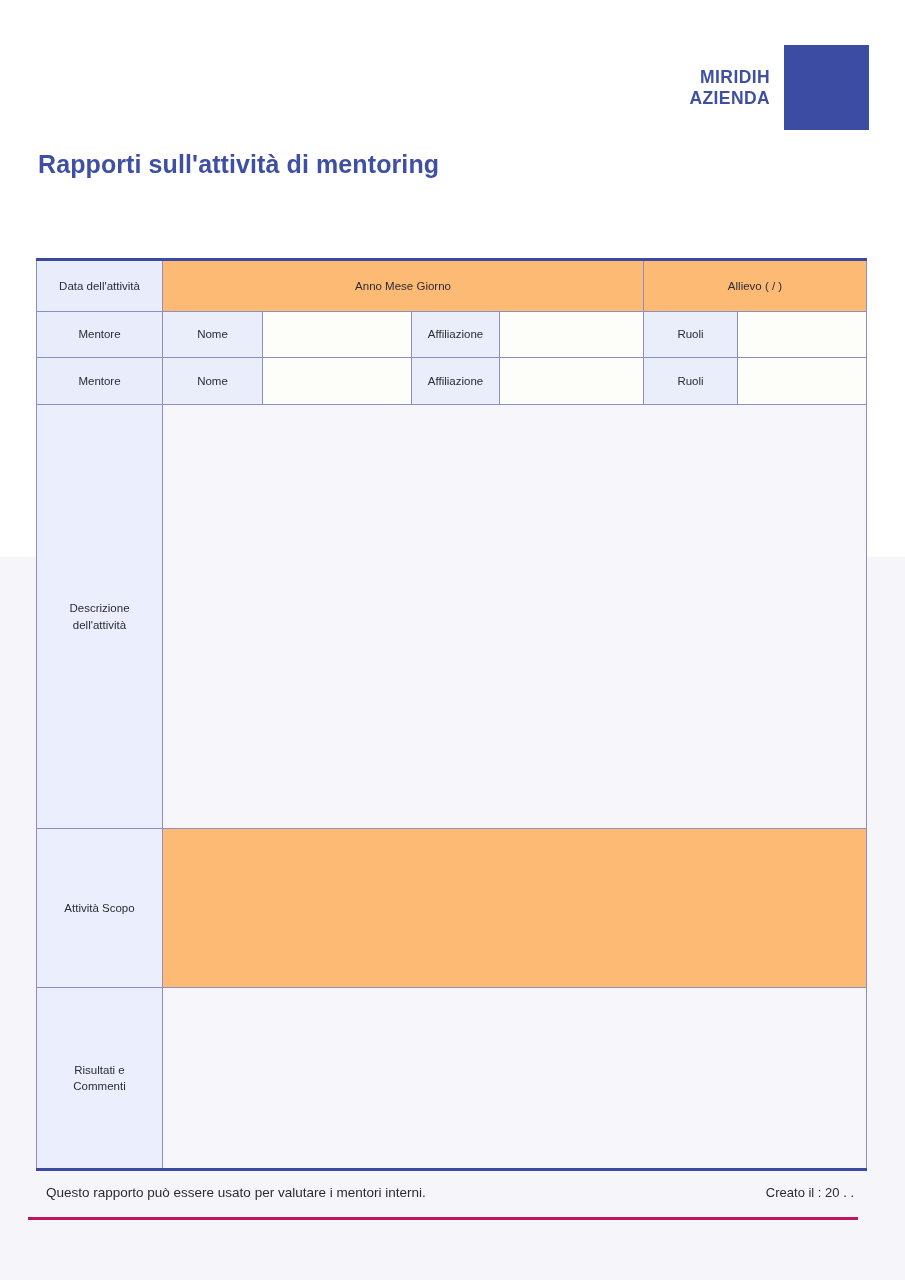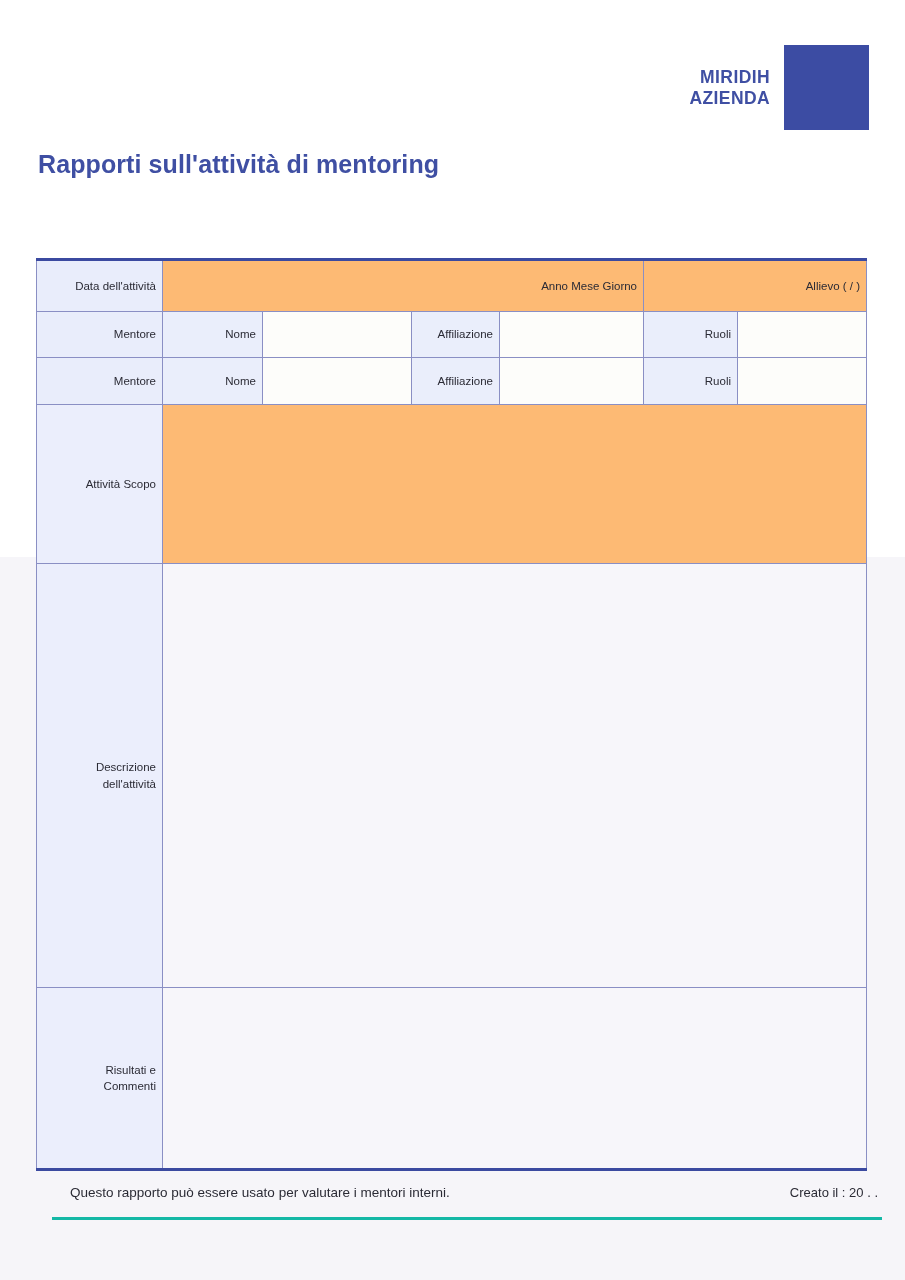--- a/index.html
+++ b/index.html
@@ -78,21 +78,21 @@
     top: 258px;
     width: 830px;
     border-collapse: collapse;
     table-layout: fixed;
     font-size: 11.5px;
   }
   #form-table td {
     border: 1px solid #8a8fc4;
     padding: 0 6px;
     vertical-align: middle;
-    text-align: right;
+    text-align: center;
     color: #2b2b35;
     font-size: 11.5px;
     line-height: 1.42;
   }
   
   #form-table tr.r-top td { border-top: 3px solid #3b4aa0; }
   
   #form-table tr.r-last td { border-bottom: 3px solid #3b4aa0; }
 
   td.lbl {
@@ -108,25 +108,25 @@
   td.fill-tinted { background: #f7f6fa; }
   td.big-lbl {
     background: #ebeefc;
     font-size: 11px;
     line-height: 1.5;
   }
 
   
   #footer {
     position: absolute;
-    left: 52px;
+    left: 28px;
     top: 1168px;
     width: 830px;
     height: 52px;
-    border-bottom: 3px solid #14b8a6;
+    border-bottom: 3px solid #be185d;
     display: flex;
     align-items: center;
     justify-content: space-between;
     box-sizing: border-box;
   }
   #footer-note {
     font-size: 13.5px;
     color: #2b2b35;
     padding-left: 18px;
   }
@@ -182,27 +182,27 @@
         <td class="lbl" style="height:46px">Mentore</td>
         <td class="sub-lbl">Nome</td>
         <td class="fill-faint"></td>
         <td class="sub-lbl">Affiliazione</td>
         <td class="fill-faint"></td>
         <td class="sub-lbl">Ruoli</td>
         <td class="fill-faint"></td>
       </tr>
 
       <tr>
+        <td class="big-lbl" style="height:423px">Descrizione dell'attività</td>
+        <td class="fill-tinted" colspan="6"></td>
+      </tr>
+
+      <tr>
         <td class="big-lbl" style="height:158px">Attività Scopo</td>
         <td class="fill-white" colspan="6"></td>
-      </tr>
-
-      <tr>
-        <td class="big-lbl" style="height:423px">Descrizione dell'attività</td>
-        <td class="fill-tinted" colspan="6"></td>
       </tr>
 
       <tr class="r-last">
         <td class="big-lbl" style="height:180px; white-space:pre-line">Risultati e
 Commenti</td>
         <td class="fill-tinted" colspan="6"></td>
       </tr>
     </tbody>
   </table>
 

